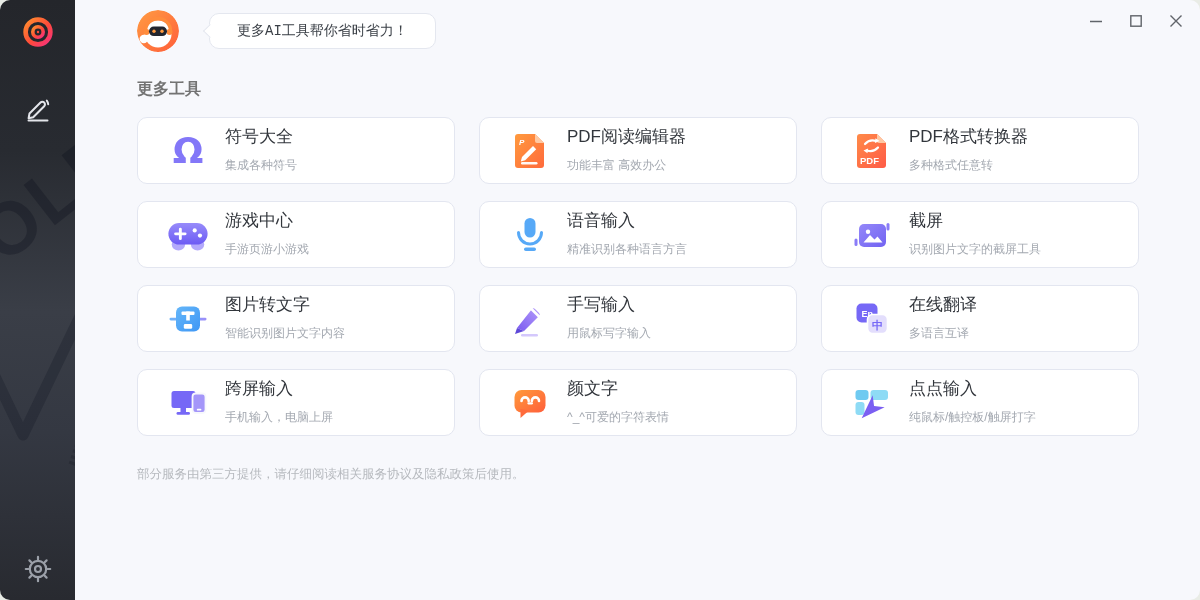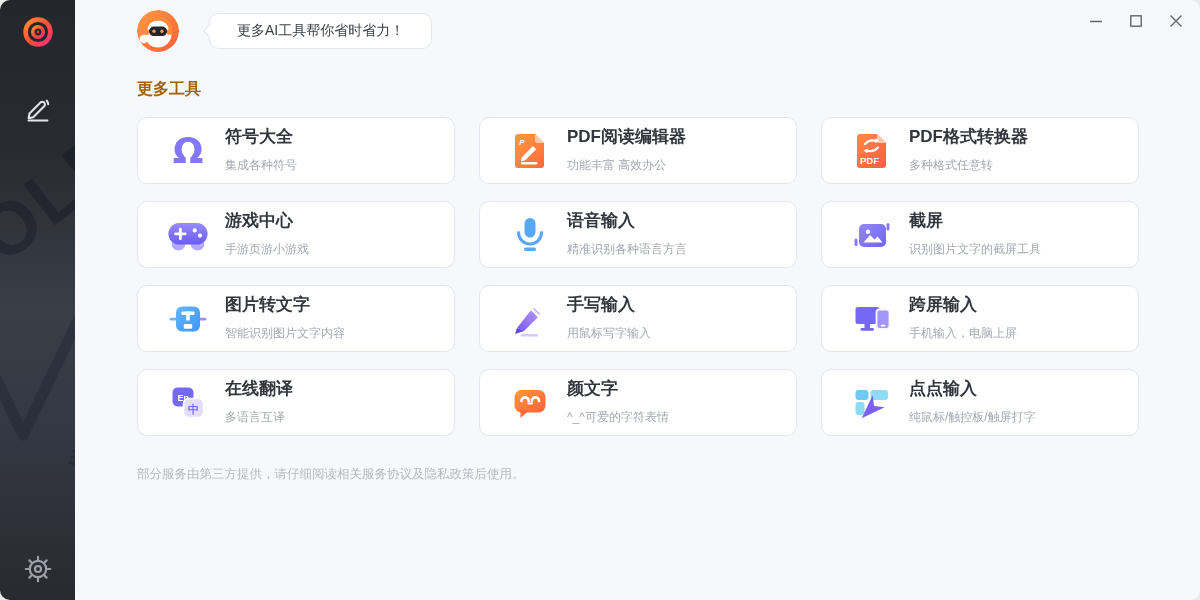--- a/index.html
+++ b/index.html
@@ -18,37 +18,37 @@
   .watermark { position:absolute; top:152px; left:-30px; font-size:74px; font-weight:800;
     color:rgba(10,14,26,.30); transform:rotate(-38deg); letter-spacing:3px; user-select:none; }
   .watermark-v { position:absolute; top:300px; left:-22px; }
 
   
   .main { position:relative; flex:1; background:#f7f8fc; padding:0 58px 0 62px; }
 
   .win-controls { position:absolute; top:11px; right:14px; display:flex; gap:20px; }
   .win-btn { width:20px; height:20px; display:flex; align-items:center; justify-content:center; cursor:pointer; }
 
-  .header-row { display:flex; align-items:center; margin-top:10px; height:42px; }
+  .header-row { display:flex; align-items:center; margin-top:10px; height:42px;font-family:Liberation Mono, monospace; }
   .avatar { width:42px; height:42px; border-radius:50%; overflow:hidden; flex:0 0 42px; cursor:pointer; }
   .bubble { position:relative; margin-left:30px; background:#fff; border:1px solid #e4e7ef;
     border-radius:10px; padding:8px 27px; font-size:14px; font-weight:500; color:#3a3f46; }
   .bubble::before { content:""; position:absolute; left:-5.5px; top:50%; width:9px; height:9px;
     background:#fff; border-left:1px solid #e4e7ef; border-bottom:1px solid #e4e7ef;
     transform:translateY(-50%) rotate(45deg); }
 
-  .page-title { margin-top:27px; font-size:16px; font-weight:600; color:#a16207; }
+  .page-title { margin-top:27px; font-size:16px; font-weight:600; color:#737373; }
 
   .grid { margin-top:17px; display:grid; grid-template-columns:repeat(3,318px);
     column-gap:24px; row-gap:17px; }
   .card { height:67px; background:#fff; border:1px solid #e3e6f0; border-radius:10px;
     display:flex; align-items:center; padding-left:28px; cursor:pointer; }
   .card .icon { width:44px; height:42px; display:flex; align-items:center; justify-content:center; flex:0 0 44px; }
   .card .txt { margin-left:15px; }
-  .card .title { font-size:17px; font-weight:700; color:#32363c; line-height:1.15; }
+  .card .title { font-size:17px; font-weight:400; color:#32363c; line-height:1.15; }
   .card .sub { margin-top:10px; font-size:12px; color:#a3a8b0; }
   .omega { font-size:36px; font-weight:700; color:#8377f8; line-height:1; font-family:"DejaVu Sans",sans-serif; }
 
   .footer-note { margin-top:30px; font-size:12.5px; color:#b6b9be; }
 </style>
 </head>
 <body>
 
 <div class="app">
 
@@ -296,45 +296,45 @@
         </div>
         <div class="txt">
           <div class="title">手写输入</div>
           <div class="sub">用鼠标写字输入</div>
         </div>
       </div>
 
       <div class="card">
         <div class="icon">
           <svg viewBox="0 0 42 42" width="42" height="42">
+            <rect x="5.5" y="5.5" width="21" height="19" rx="5" fill="#7668f6"></rect>
+            <text x="10.5" y="19" font-size="9" font-weight="bold" fill="#fff">En</text>
+            <rect x="16.5" y="16.5" width="20" height="19" rx="5" fill="#e3defc" stroke="#fff" stroke-width="1.6"></rect>
+            <text x="21" y="31" font-size="11" font-weight="bold" fill="#7668f6">中</text>
+          </svg>
+        </div>
+        <div class="txt">
+          <div class="title">在线翻译</div>
+          <div class="sub">多语言互译</div>
+        </div>
+      </div>
+
+      <div class="card">
+        <div class="icon">
+          <svg viewBox="0 0 42 42" width="42" height="42">
             <rect x="4.5" y="9" width="24" height="17" rx="2.5" fill="#7668f6"></rect>
             <rect x="13.5" y="26" width="5.5" height="4" fill="#7668f6"></rect>
             <rect x="9.5" y="30" width="13.5" height="2.8" rx="1.4" fill="#7668f6"></rect>
             <rect x="25.5" y="11.5" width="13" height="19.5" rx="3.2" fill="#a496f9" stroke="#f7f8fc" stroke-width="1.8"></rect>
             <rect x="29.8" y="26.8" width="4.6" height="1.8" rx="0.9" fill="#fff"></rect>
           </svg>
         </div>
         <div class="txt">
           <div class="title">跨屏输入</div>
           <div class="sub">手机输入，电脑上屏</div>
-        </div>
-      </div>
-
-      <div class="card">
-        <div class="icon">
-          <svg viewBox="0 0 42 42" width="42" height="42">
-            <rect x="5.5" y="5.5" width="21" height="19" rx="5" fill="#7668f6"></rect>
-            <text x="10.5" y="19" font-size="9" font-weight="bold" fill="#fff">En</text>
-            <rect x="16.5" y="16.5" width="20" height="19" rx="5" fill="#e3defc" stroke="#fff" stroke-width="1.6"></rect>
-            <text x="21" y="31" font-size="11" font-weight="bold" fill="#7668f6">中</text>
-          </svg>
-        </div>
-        <div class="txt">
-          <div class="title">在线翻译</div>
-          <div class="sub">多语言互译</div>
         </div>
       </div>
 
       <div class="card">
         <div class="icon">
           <svg viewBox="0 0 42 42" width="42" height="42">
             <defs>
                 <linearGradient id="gkm" x1="0" y1="0" x2="1" y2="1">
               <stop offset="0" stop-color="#ff9a3b"></stop>
                   <stop offset="1" stop-color="#ff5f3b"></stop>

